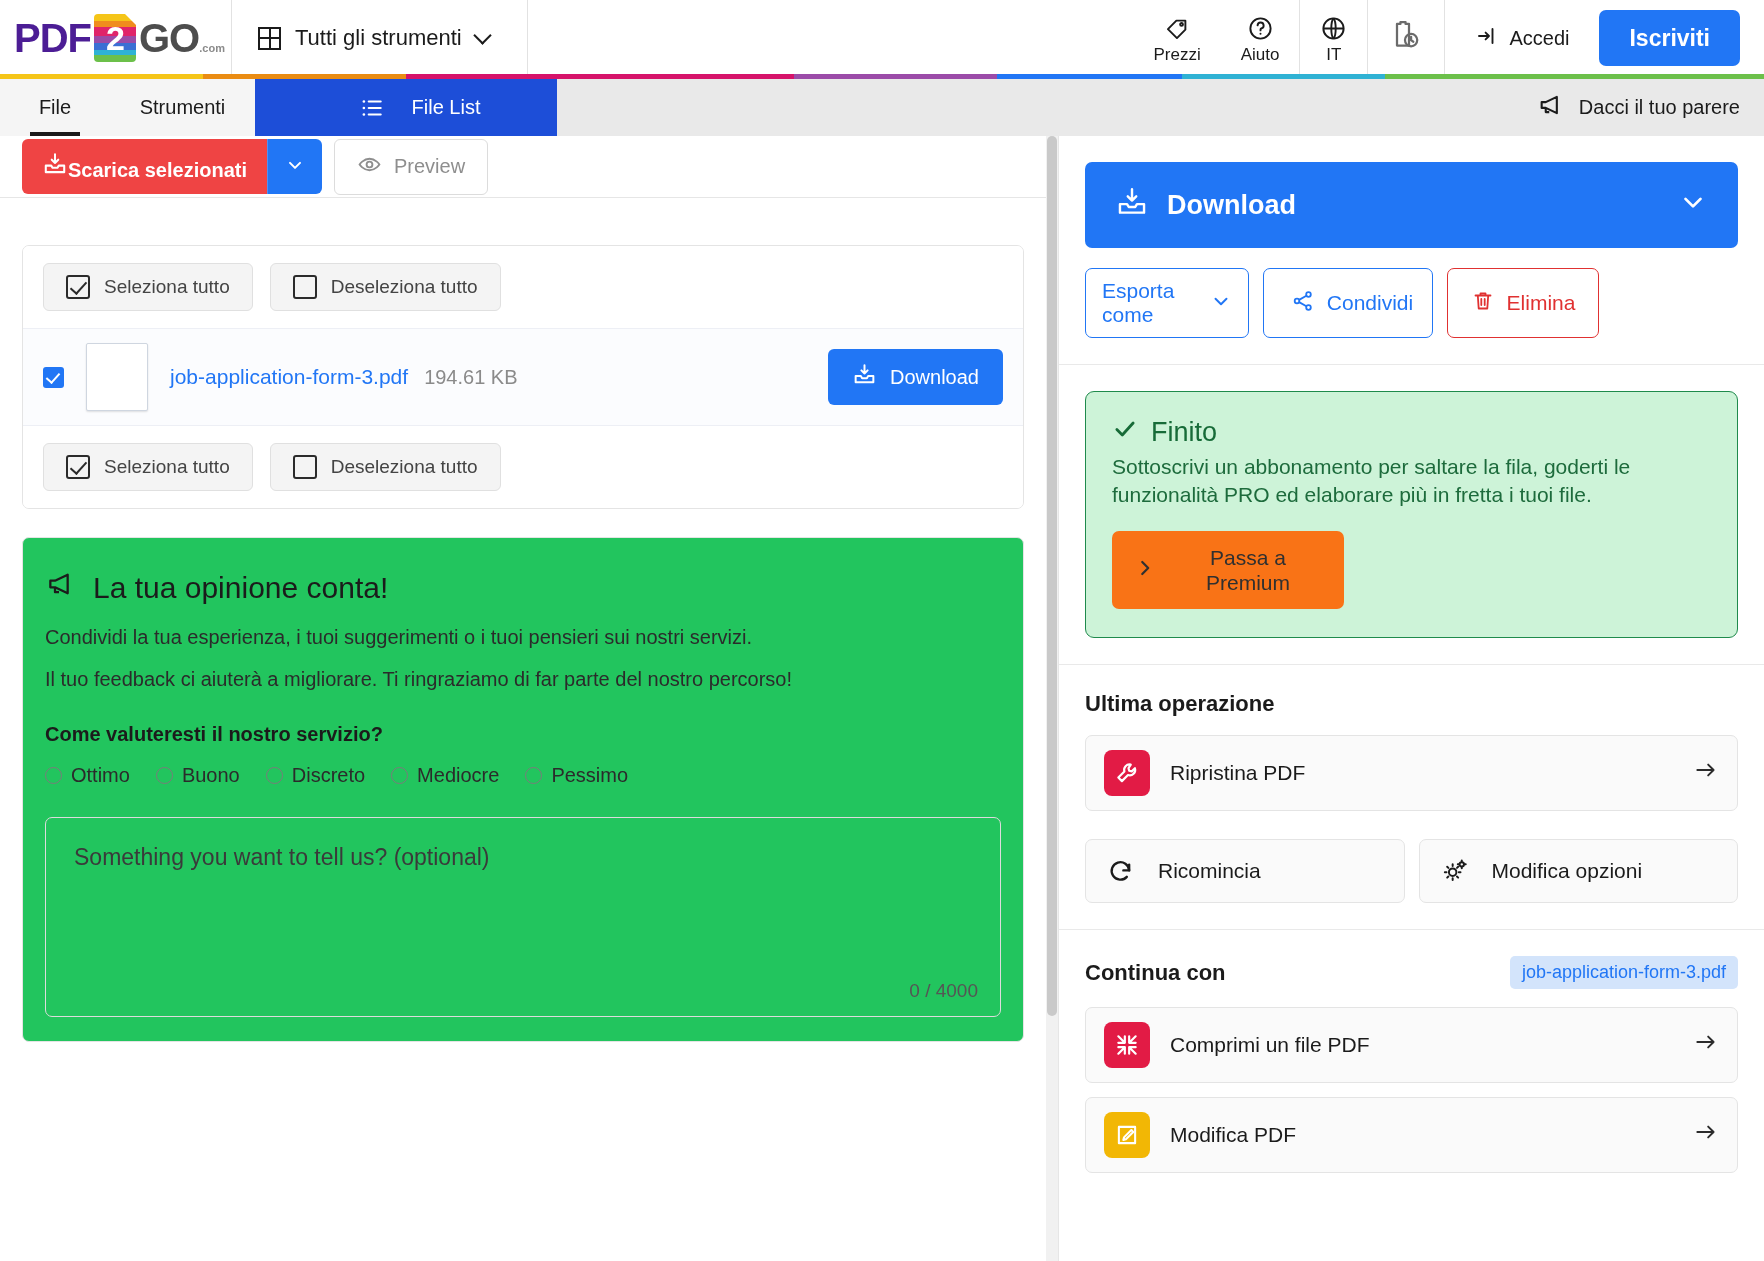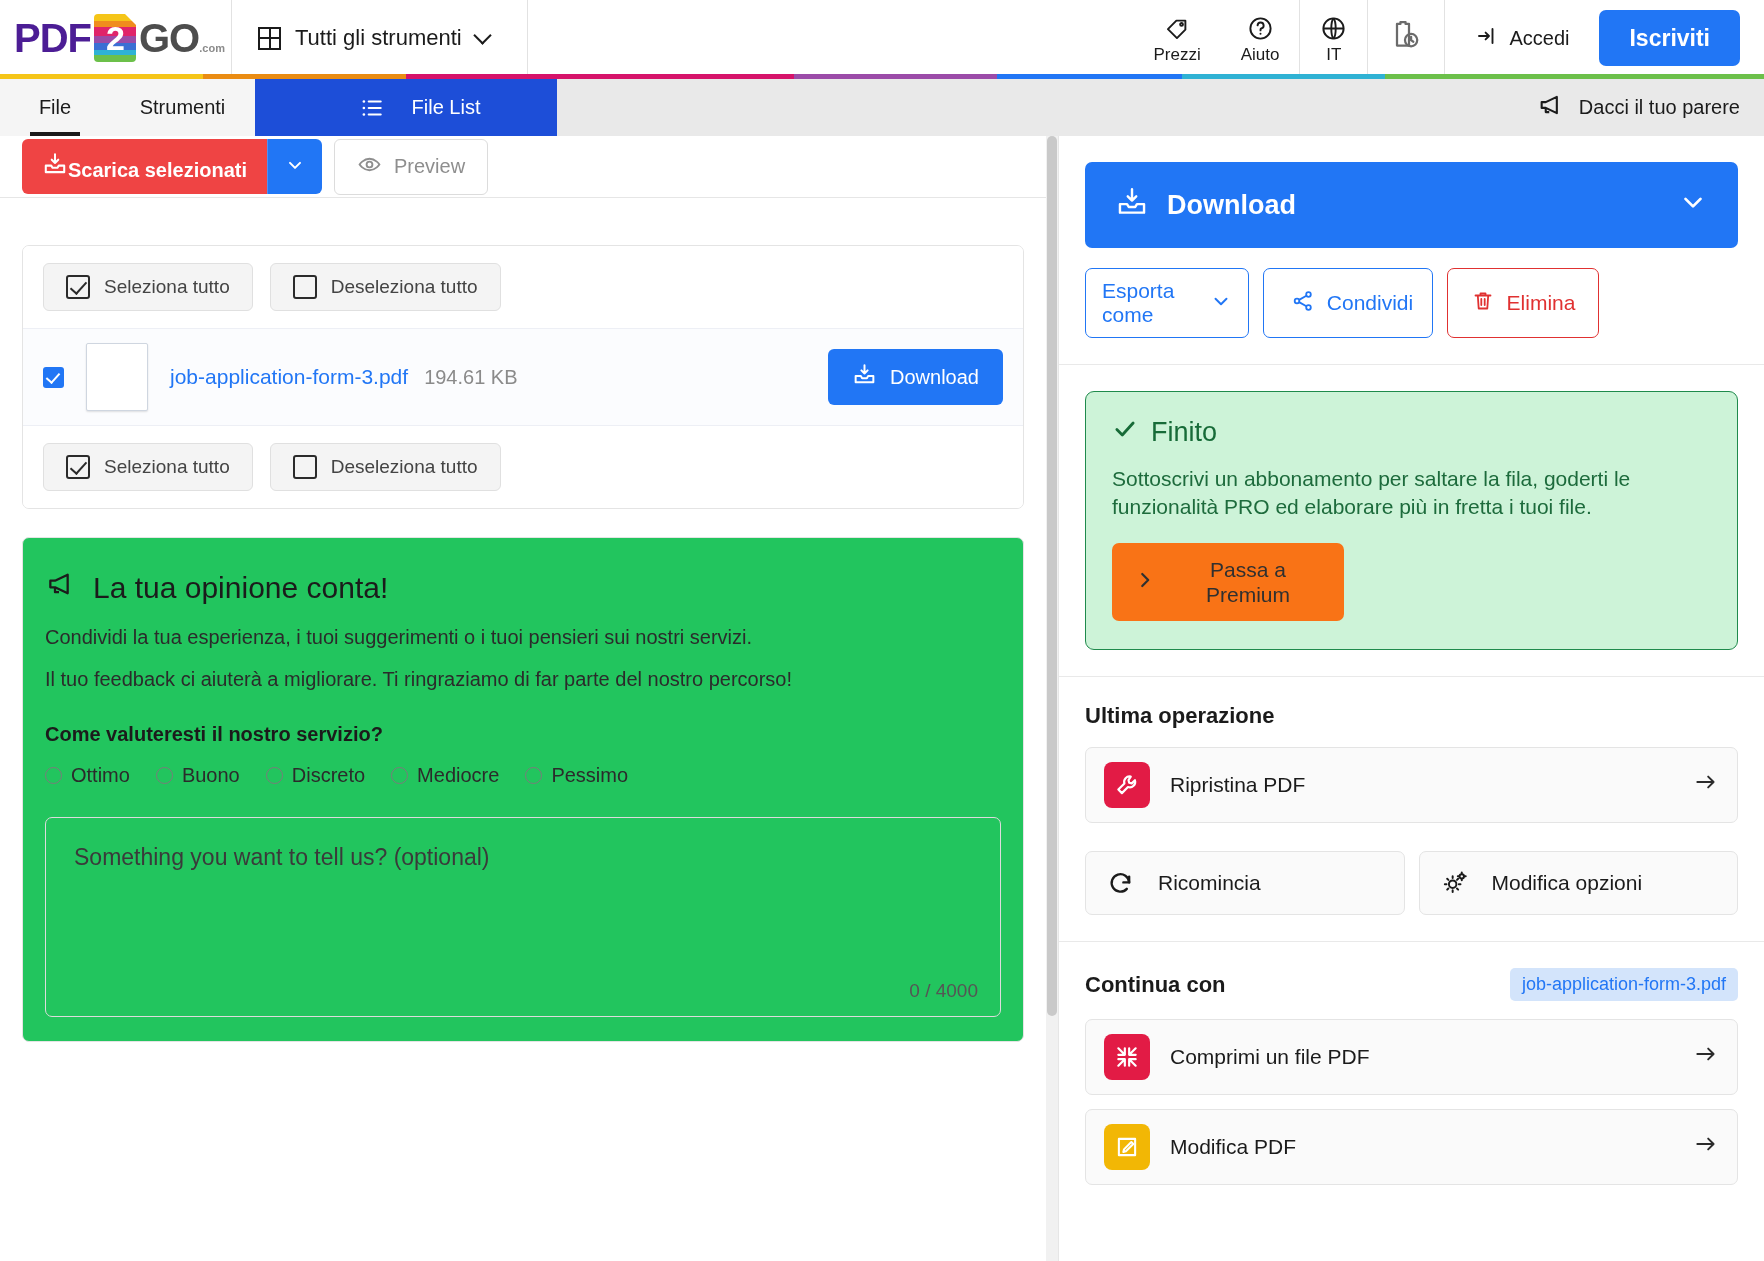--- a/index.html
+++ b/index.html
@@ -194,21 +194,21 @@
   }
   .obtn.esporta { width: 164px; line-height: 1.15; }
   .obtn.condividi { width: 170px; padding-left: 24px; }
   .obtn.elimina { border-color: #e03131; color: #e03131; width: 152px; }
 
   .green-card {
     margin: 26px; border: 1.6px solid #1f8a4c; background: #cdf3d8; border-radius: 9px;
     padding: 24px 26px 28px 26px;
   }
   .gc-title { display: flex; align-items: center; gap: 13px; font-size: 27px; color: #176b38; }
-  .gc-body { font-size: 21px; color: #1d6b3c; line-height: 1.33; margin-top: 16px; }
+  .gc-body { font-size: 21px; color: #1d6b3c; line-height: 1.33; margin-top: 4px; }
   .btn-premium {
     margin-top: 22px; background: #f97316; border-radius: 7px; width: 232px; height: 78px;
     display: flex; align-items: center; gap: 18px; padding: 0 22px;
     font-size: 21px; color: #303030; cursor: pointer; line-height: 1.2;
   }
   .gc-sep { border-bottom: 1px solid #e9e9e9; }
 
   .rhead { font-size: 22px; font-weight: bold; color: #1b1b1b; }
   .opbtn {
     display: flex; align-items: center; gap: 20px; border: 1px solid #e4e4e4; border-radius: 7px;

